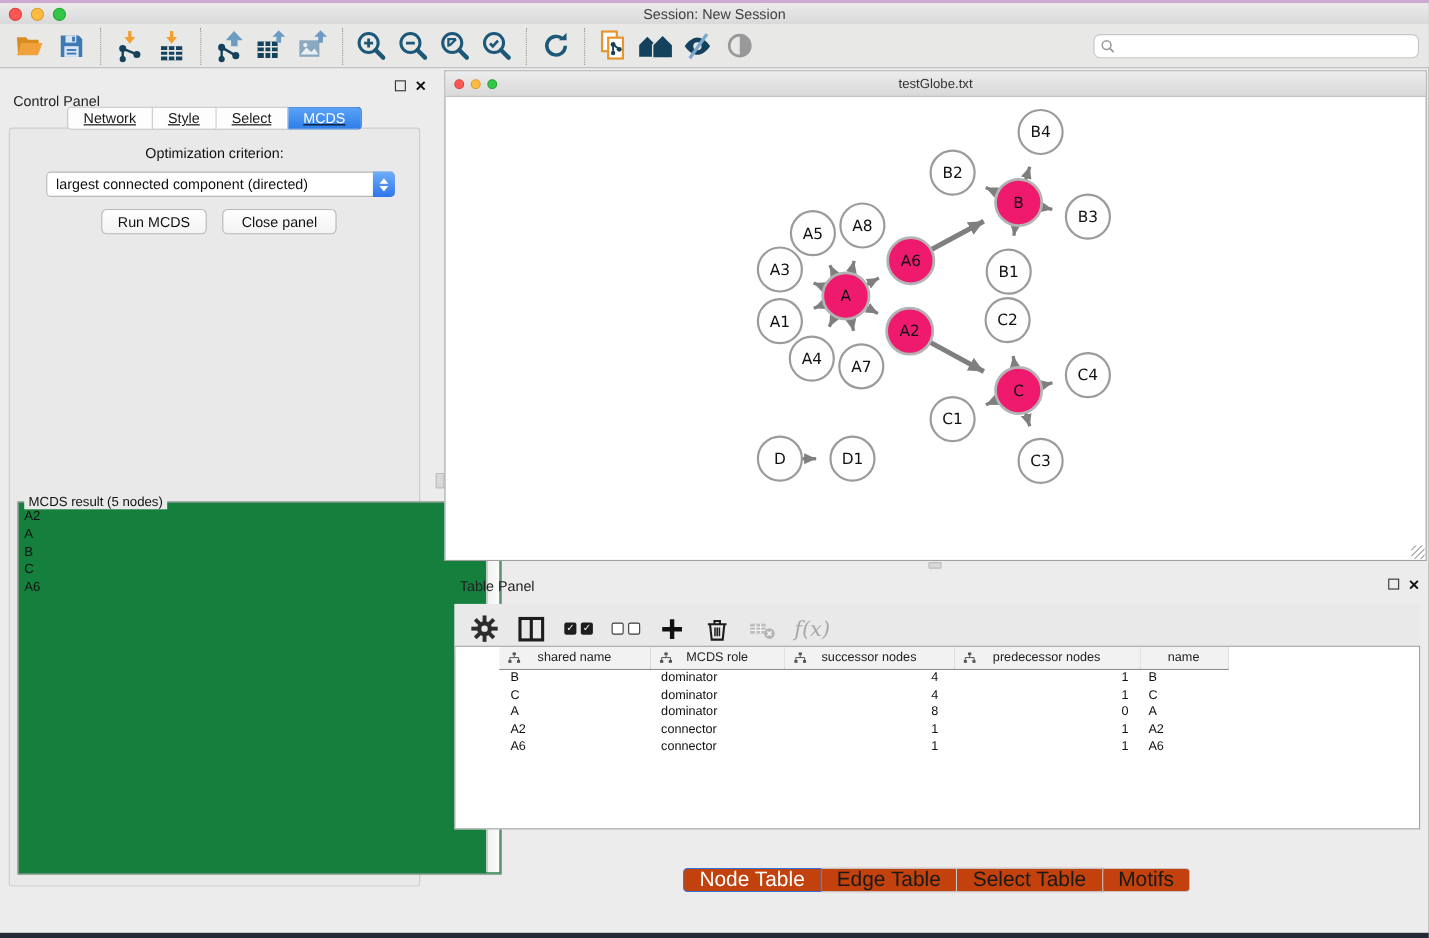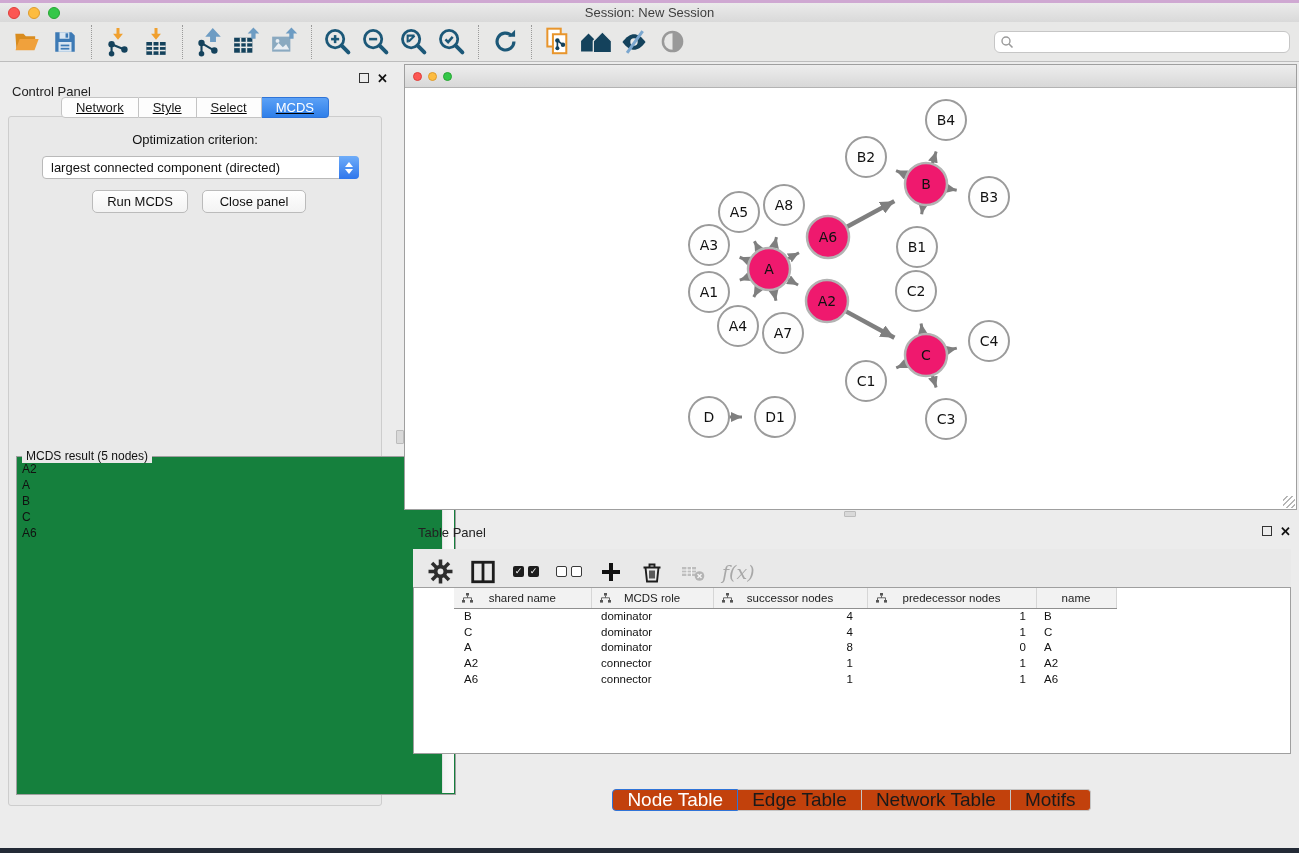--- a/index.html
+++ b/index.html
@@ -400,20 +400,21 @@
     </div>
   </div>
 
   <div class="net-window">
     <div class="net-titlebar">
       <div class="net-lights">
         <div class="light red"></div>
         <div class="light yellow"></div>
         <div class="light green"></div>
       </div>
+      <div class="net-title">testGlobe.txt</div>
     </div>
     <div class="net-body">
       <svg id="graph-svg" width="891" height="421">
           <defs>
             <marker id="arrow" markerWidth="12" markerHeight="10" refX="11" refY="5" orient="auto" markerUnits="userSpaceOnUse">
               <path d="M0 0 L11 5 L0 10 Z" fill="#7f7f7f"></path>
             </marker>
             <marker id="arrowT" markerWidth="15" markerHeight="13" refX="14" refY="6.5" orient="auto" markerUnits="userSpaceOnUse">
               <path d="M0 0 L14 6.5 L0 13 Z" fill="#7f7f7f"></path>
             </marker>
@@ -687,21 +688,21 @@
     </div>
 
     <div class="tp-tabs" id="tp-tabs">
         <div class="tab active">
           <span>Node Table</span>
         </div>
         <div class="tab">
           <span>Edge Table</span>
         </div>
         <div class="tab">
-          <span>Network Table</span>
+          <span>Select Table</span>
         </div>
         <div class="tab">
           <span>Motifs</span>
         </div>
       </div>
   </div>
 
   <div class="bottom-strip"></div>
 
 </div>

